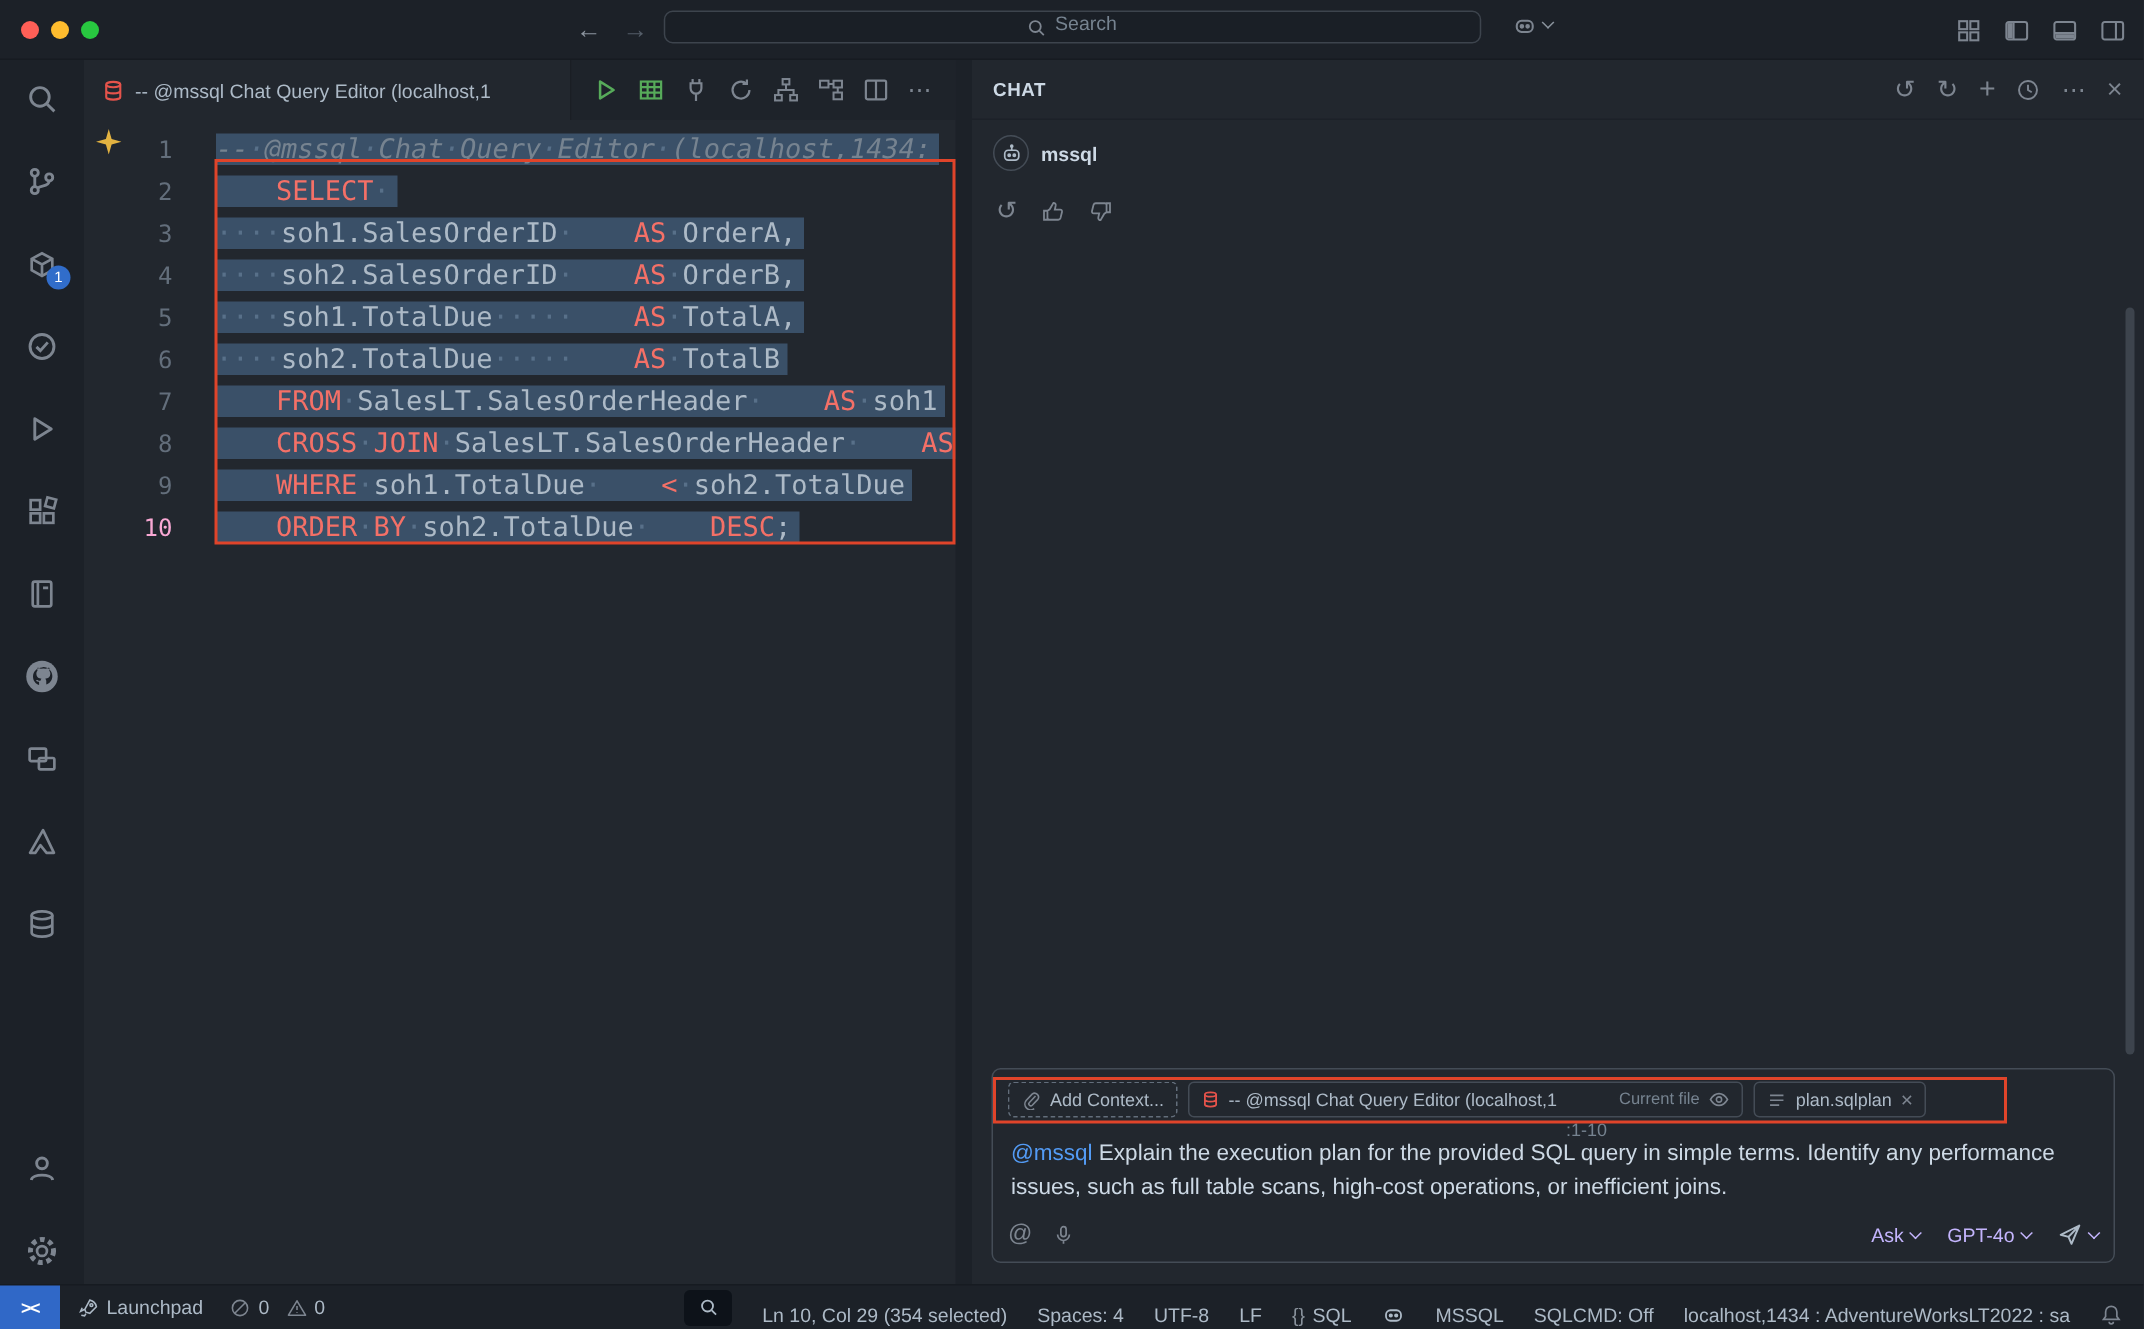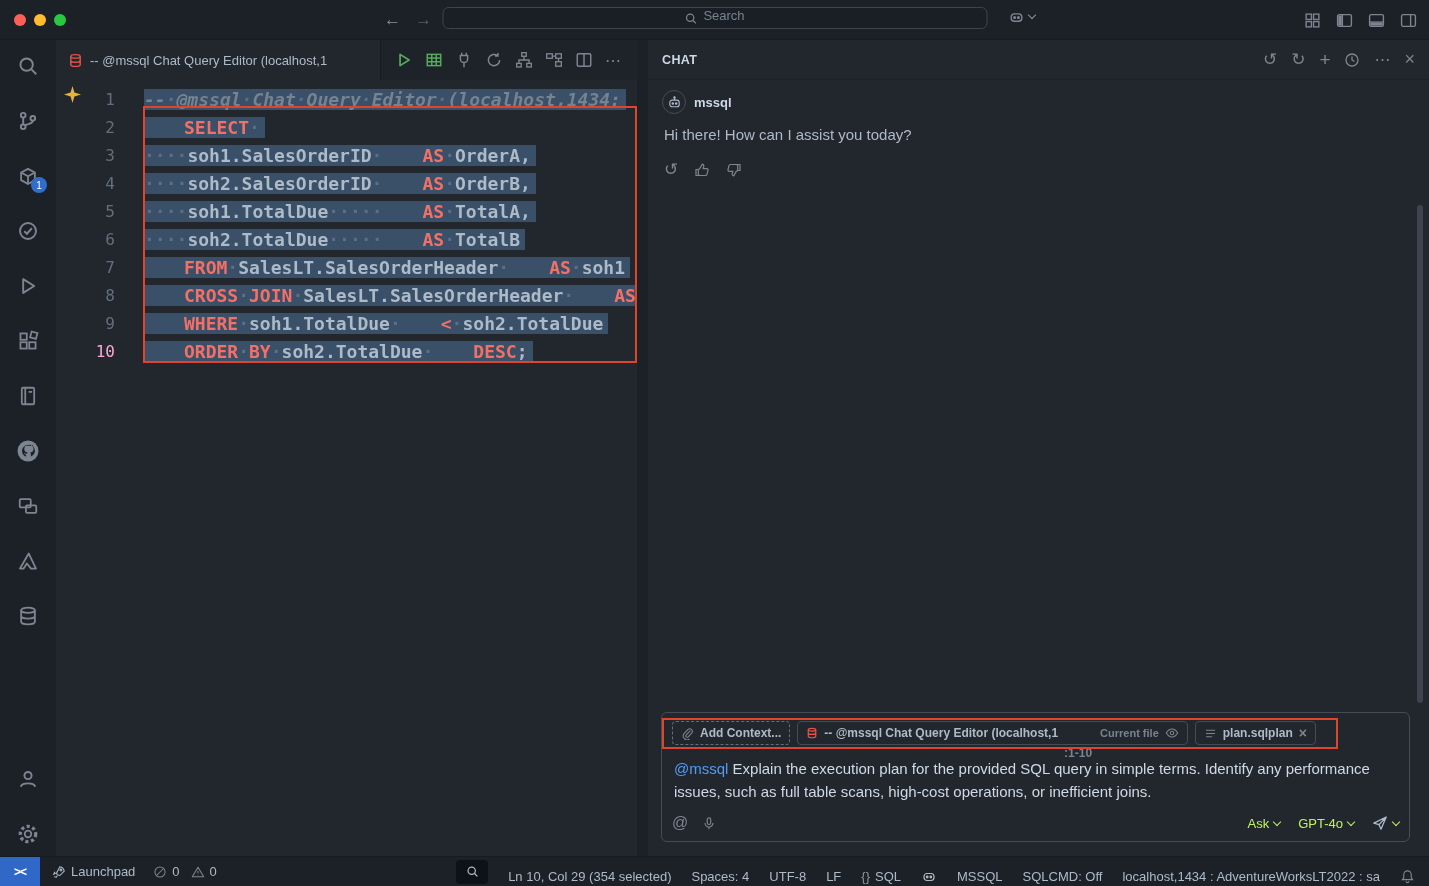--- a/index.html
+++ b/index.html
@@ -30,21 +30,21 @@
   .editor-col { position:absolute; left:56px; top:40px; width:581px; bottom:30px; background:#22272e; }
   .tabbar { height:40px; background:#1e232a; display:flex; align-items:stretch; }
   .tab { display:flex; align-items:center; gap:7px; padding:0 12px; width:325px; background:#22272e; color:#adbac7; font-size:13px; white-space:nowrap; overflow:hidden; border-right:1px solid #1a1e24; }
   .tab-actions { display:flex; align-items:center; gap:12px; margin-left:auto; padding-right:16px; }
   .editor { position:absolute; top:40px; left:0; right:0; bottom:0; overflow:hidden; }
   .sparkle { position:absolute; left:8px; top:6px; }
   .code { font-family:"DejaVu Sans Mono",monospace; font-size:18px; padding-top:6px; }
   .code-line { display:flex; height:28px; line-height:28px; }
   .ln { width:88px; flex:none; text-align:right; padding-right:29px; color:#636e7b; font-size:16px; }
   .ln.active { color:#f9a8d4; }
-  .ct { white-space:pre;font-weight:bold; }
+  .ct { white-space:pre; }
   .sel { background:#3a5068; padding-right:5px; }
   .tk-k { color:#f47067;padding-left:40px; }
   .tk-d { color:#adbac7; }
   .tk-c { color:#768390; font-style:italic; }
   .ws { color:#587089; }
 
   .sash { position:absolute; left:637px; top:40px; width:11px; bottom:30px; background:#1c2128; }
 
   
   .chat-col { position:absolute; left:648px; top:40px; right:0; bottom:30px; background:#22272e; }
@@ -54,29 +54,29 @@
   .chat-body { position:absolute; top:40px; left:0; right:0; bottom:130px; padding:10px 14px; }
   .msg-head { display:flex; align-items:center; gap:8px; }
   .avatar { width:24px; height:24px; border-radius:50%; border:1px solid #444c56; display:flex; align-items:center; justify-content:center; color:#adbac7; }
   .msg-author { font-size:13px; font-weight:bold; color:#cdd9e5; }
   .msg-text { margin:12px 0 0 2px; font-size:15px; color:#adbac7; }
   .msg-actions { display:flex; gap:16px; margin:16px 0 0 2px; color:#8b949e; }
   .chat-scrollbar { position:absolute; right:6px; top:165px; width:6px; height:498px; border-radius:3px; background:#3d444d; }
 
   .chat-input { position:absolute; left:13px; right:19px; bottom:14px; border:1px solid #444c56; border-radius:6px; background:#22272e; padding:8px 10px 9px; }
   .chips { display:flex; align-items:center; gap:7px; }
-  .chip { display:flex; align-items:center; gap:6px; height:24px; padding:0 8px; border-radius:4px; font-size:12px; color:#adbac7; border:1px solid #444c56; white-space:nowrap;font-weight:bold; }
+  .chip { display:flex; align-items:center; gap:6px; height:24px; padding:0 8px; border-radius:4px; font-size:12px; color:#adbac7; border:1px solid #444c56; white-space:nowrap; }
   .chip.dashed { border-style:dashed; border-color:#636e7b; }
   .chip .dim { color:#768390;margin-top:40px; }
   .chip .note { font-size:11px; color:#768390; margin-left:2px; }
   .prompt { margin:12px 2px 0; font-size:15px; line-height:23px; color:#cdd9e5; }
   .mention { color:#539bf5; }
   .input-toolbar { display:flex; align-items:center; margin-top:11px; color:#8b949e; }
   .it-left { display:flex; align-items:center; gap:14px; }
-  .it-right { margin-left:auto; display:flex; align-items:center; gap:18px; font-size:13px; color:#bef264; }
+  .it-right { margin-left:auto; display:flex; align-items:center; gap:18px; font-size:13px; color:#c4b5fd; }
   .it-right .dd { display:flex; align-items:center; gap:5px; }
 
   
   .statusbar { position:absolute; left:0; right:0; bottom:0; height:30px; background:#1c2128; border-top:1px solid #161b21; display:flex; align-items:center; font-size:13px; color:#adbac7; }
   .remote { width:40px; height:100%; background:#3068c7; color:#fff; display:flex; align-items:center; justify-content:center; font-size:12px; font-weight:bold; letter-spacing:-1px; }
   .sb-left { display:flex; align-items:flex-end; gap:18px; padding-left:12px; }
   .sb-right { margin-left:auto; display:flex; align-items:flex-end; gap:20px; padding-right:14px; }
   .sb-item { display:flex; align-items:center; gap:5px; }
   .search-chip { background:#0d1219; border-radius:4px; width:32px; height:24px; display:flex; align-items:center; justify-content:center; }
 
@@ -366,21 +366,20 @@
         <svg width="15" height="15" viewBox="0 0 16 16" fill="none" stroke="currentColor" stroke-width="1.2">
             <rect x="3" y="5.5" width="10" height="7" rx="2.5"></rect>
             <circle cx="6.2" cy="9" r="0.8" fill="currentColor"></circle>
             <circle cx="9.8" cy="9" r="0.8" fill="currentColor"></circle>
             <path d="M8 5.5 V3.2"></path>
             <circle cx="8" cy="2.6" r="0.7" fill="currentColor"></circle>
           </svg>
       </span>
       <span class="msg-author">mssql</span>
     </div>
-    <div class="msg-text">Hi there! How can I assist you today?</div>
     <div class="msg-actions">
       <span class="ic" style="font-size:17px;">↺</span>
       <span class="ic">
         <svg width="16" height="16" viewBox="0 0 16 16" fill="none" stroke="currentColor" stroke-width="1.2">
             <path d="M2 7.5 H4.3 V13.5 H2 Z M4.3 12.8 L5.5 13.5 H11.5 c.8 0 1.3-.5 1.5-1.2 l1-4 c.2-.8-.3-1.6-1.2-1.6 H9.2 l.6-2.6 c.2-1-.5-1.9-1.5-1.9 L5.8 6.5 L4.3 7.5"></path>
           </svg>
       </span>
       <span class="ic">
         <svg width="16" height="16" viewBox="0 0 16 16" fill="none" stroke="currentColor" stroke-width="1.2" transform="rotate(180)">
             <path d="M2 7.5 H4.3 V13.5 H2 Z M4.3 12.8 L5.5 13.5 H11.5 c.8 0 1.3-.5 1.5-1.2 l1-4 c.2-.8-.3-1.6-1.2-1.6 H9.2 l.6-2.6 c.2-1-.5-1.9-1.5-1.9 L5.8 6.5 L4.3 7.5"></path>

